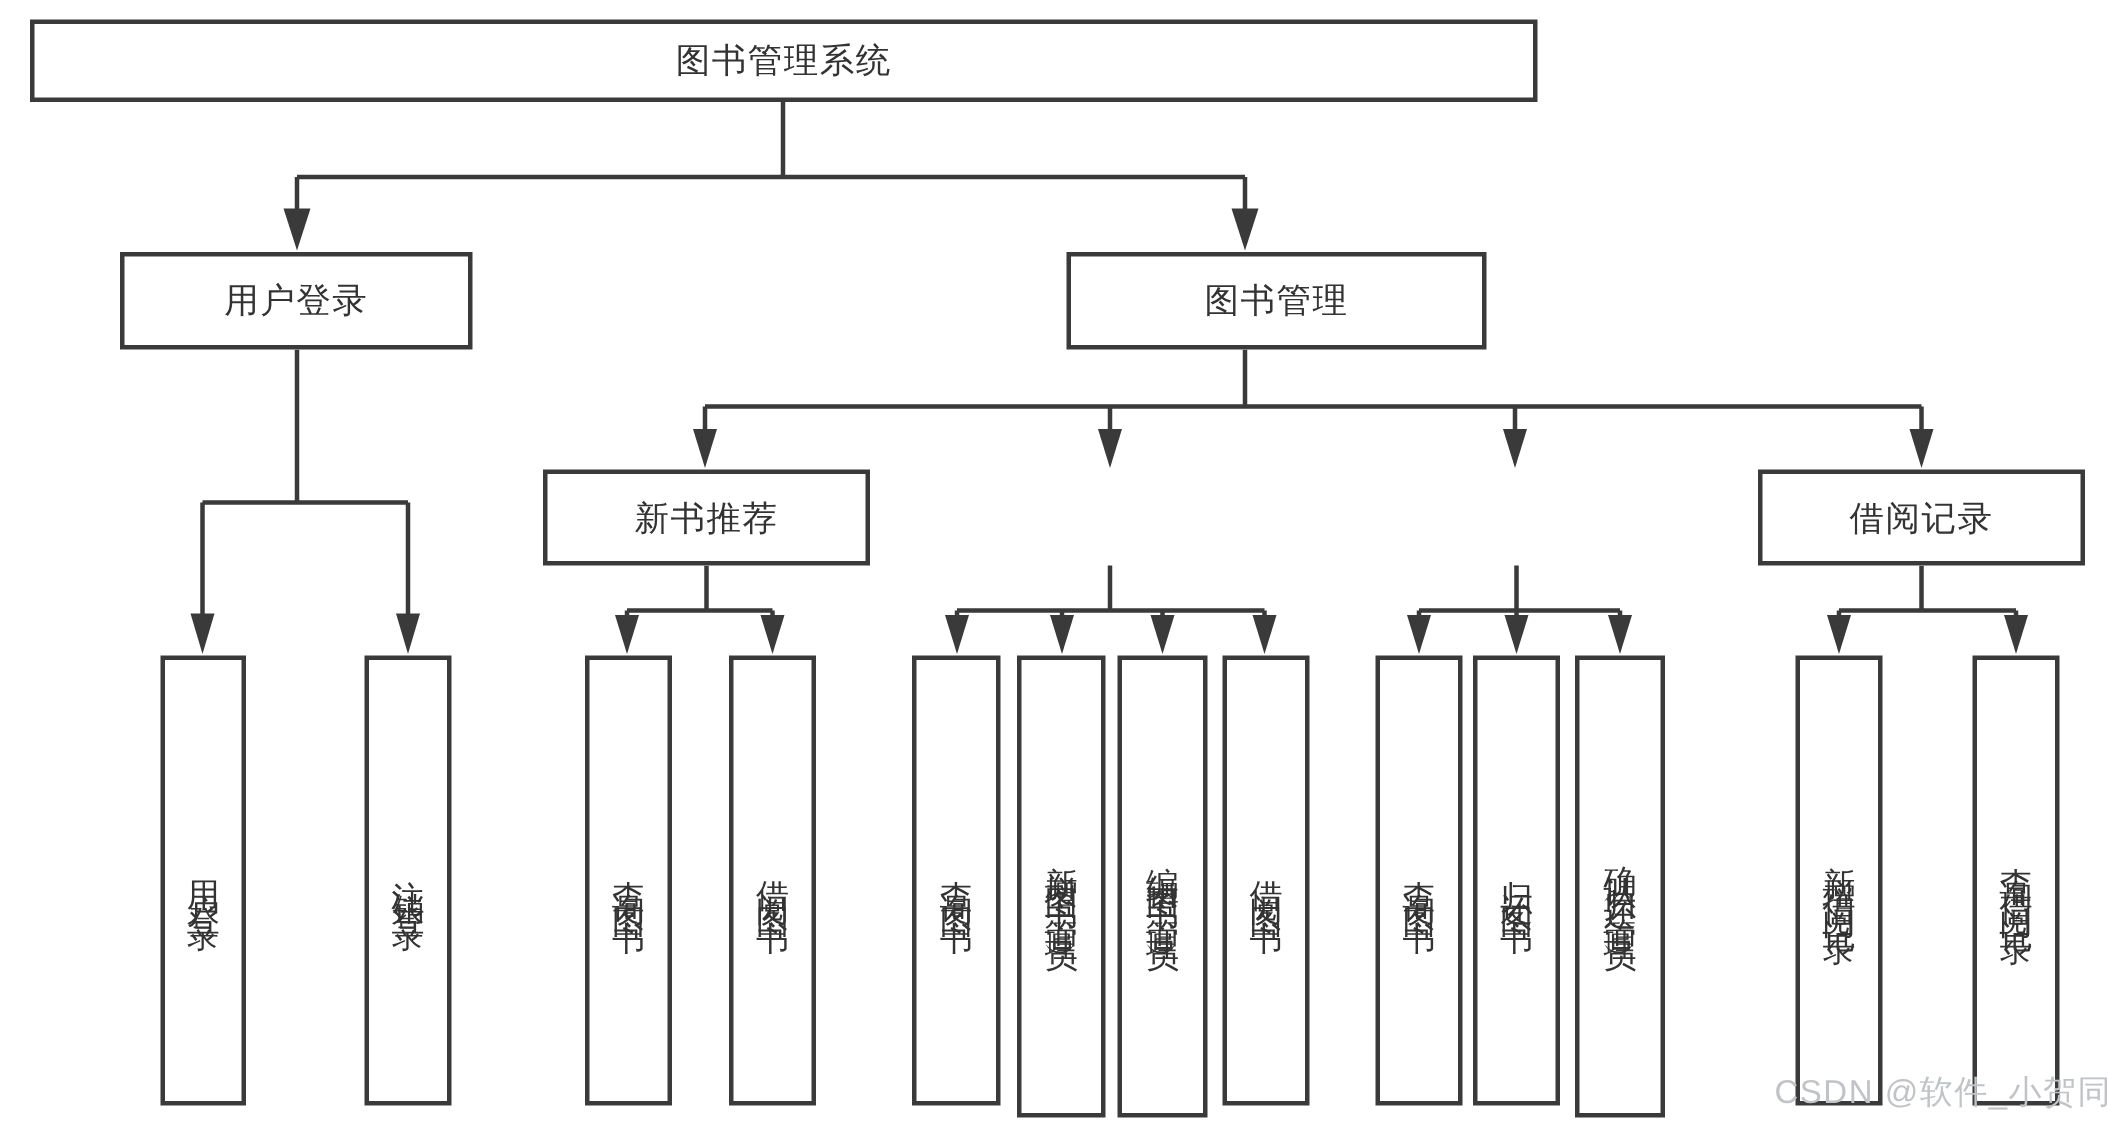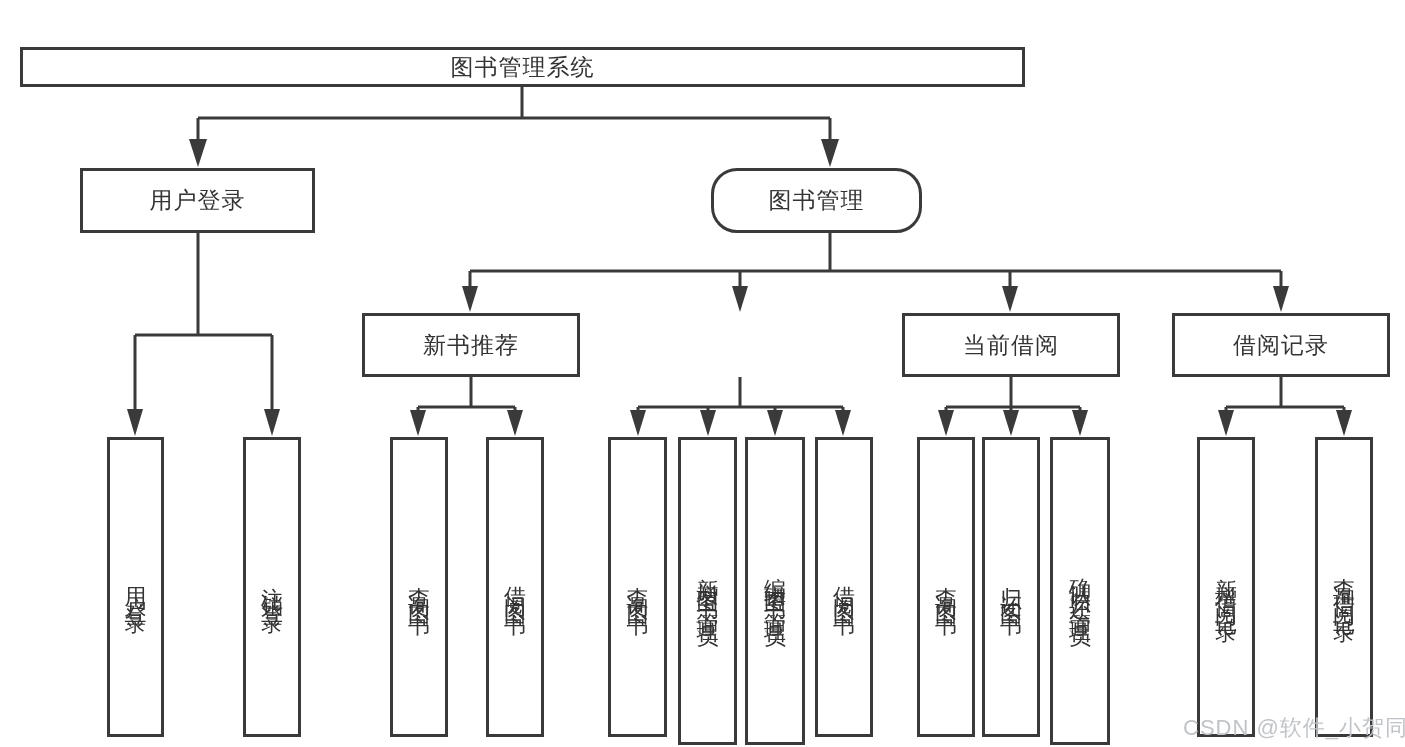--- a/index.html
+++ b/index.html
@@ -91,36 +91,33 @@
     <path d="M1011,377 L1011,407 M946,407 L1080,407 M946,407 L946,412 M1011,407 L1011,412 M1080,407 L1080,412"></path>
     <polygon points="938,410 954,410 946,436"></polygon>
     <polygon points="1003,410 1019,410 1011,436"></polygon>
     <polygon points="1072,410 1088,410 1080,436"></polygon>
 
     <path d="M1281,377 L1281,407 M1226,407 L1344,407 M1226,407 L1226,412 M1344,407 L1344,412"></path>
     <polygon points="1218,410 1234,410 1226,436"></polygon>
     <polygon points="1336,410 1352,410 1344,436"></polygon>
   </svg>
 
-  <div class="box hbox" style="left:20px; top:13px; width:1005px; height:40px;margin-top:34px;">
+  <div class="box hbox" style="left:20px; top:13px; width:1005px; height:55px;">
     <span>图书管理系统</span>
   </div>
 
   <div class="box hbox" style="left:80px; top:168px; width:235px; height:65px;">
     <span>用户登录</span>
   </div>
-  <div class="box hbox" style="left:711px; top:168px; width:211px; height:65px;border-radius:26px;">
+  <div class="box hbox" style="left:711px; top:168px; width:280px; height:65px;">
     <span>图书管理</span>
   </div>
 
   <div class="box hbox" style="left:362px; top:313px; width:218px; height:64px;">
     <span>新书推荐</span>
-  </div>
-  <div class="box hbox" style="left:902px; top:313px; width:218px; height:64px;">
-    <span>当前借阅</span>
   </div>
   <div class="box hbox" style="left:1172px; top:313px; width:218px; height:64px;">
     <span>借阅记录</span>
   </div>
 
   <div class="box vbox" style="left:107px; top:437px; width:57px; height:300px;">
     <span>用户登录</span>
   </div>
   <div class="box vbox" style="left:243px; top:437px; width:58px; height:300px;">
     <span>注销登录</span>

